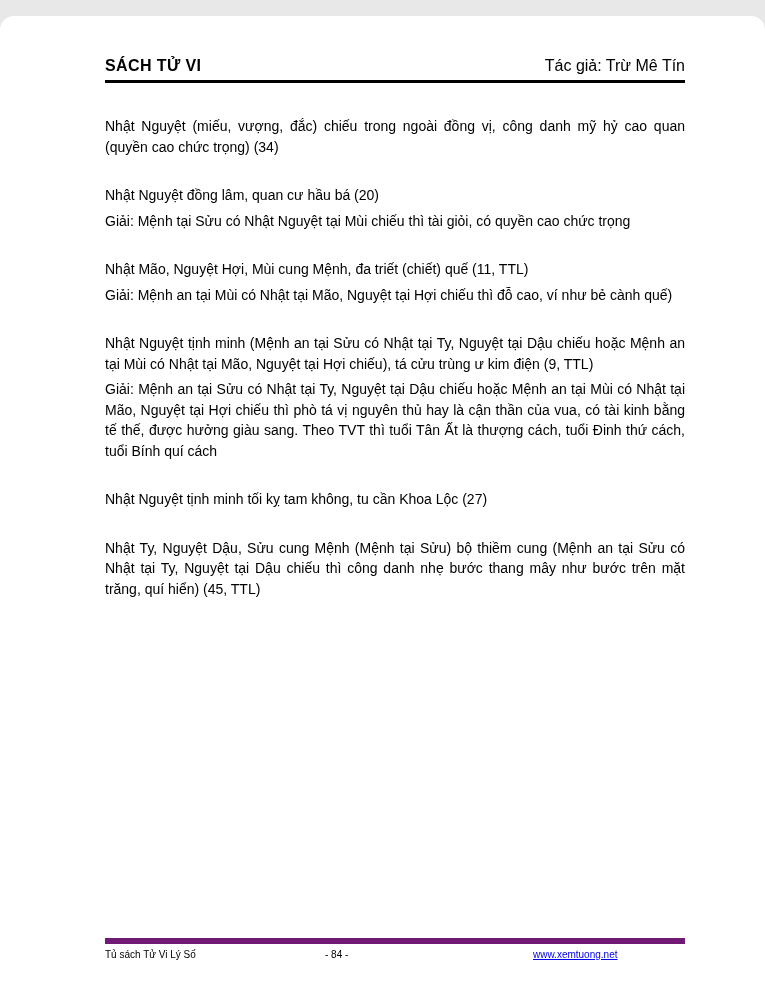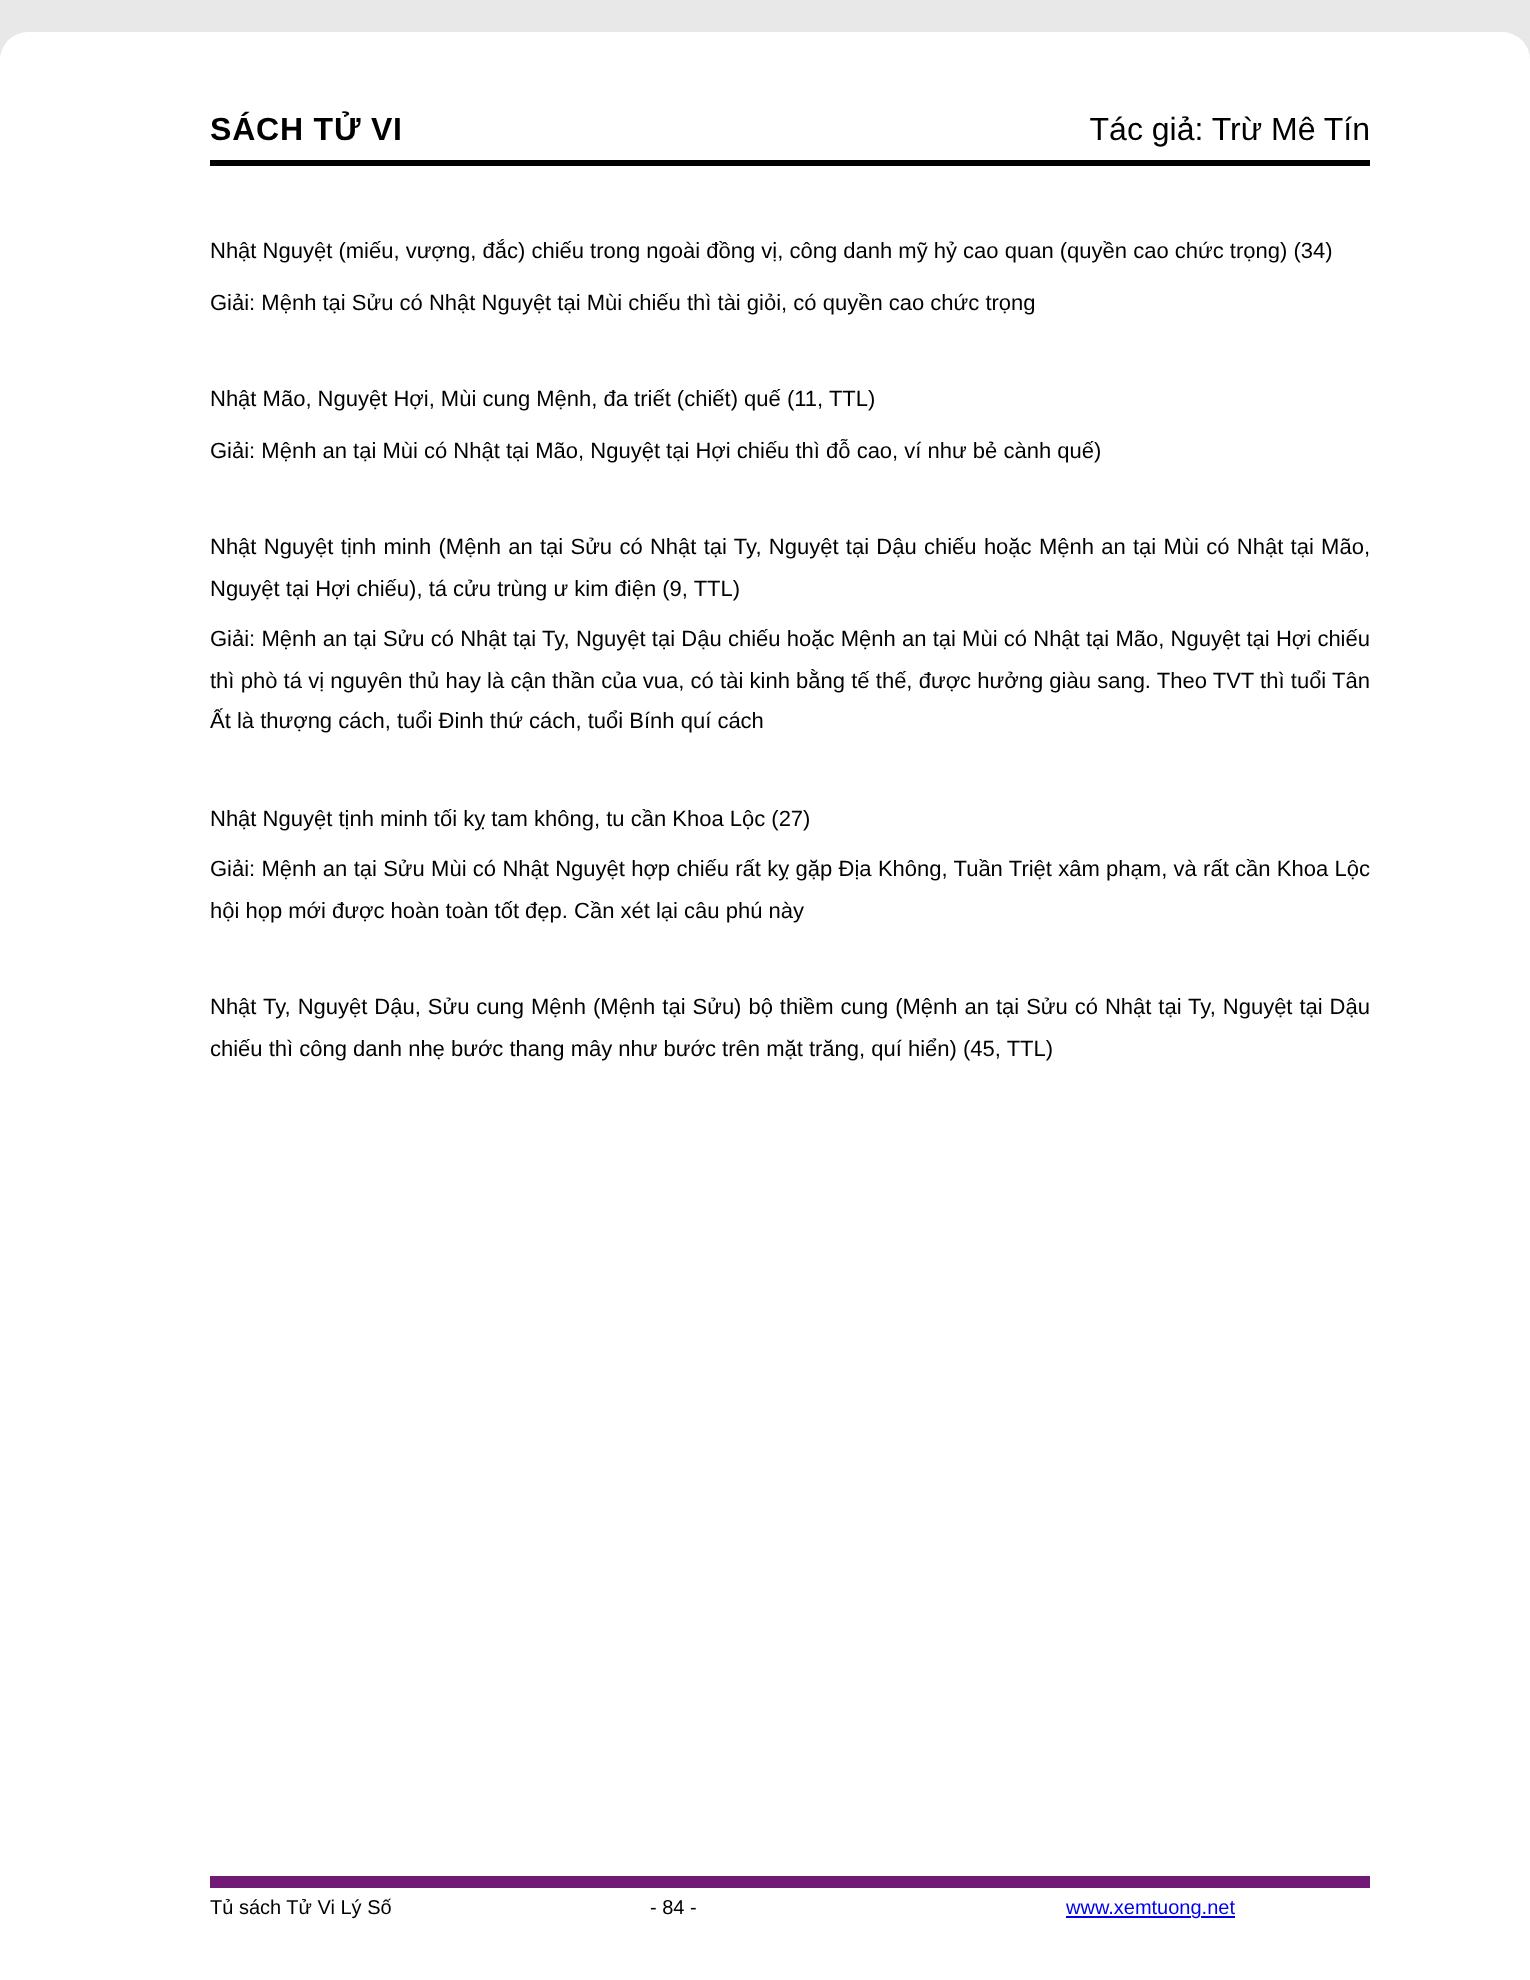--- a/index.html
+++ b/index.html
@@ -34,21 +34,21 @@
   }
   .header .author {
     font-weight: normal;
   }
   
   .content {
     position: absolute;
     left: 105px;
     top: 100px;
     width: 580px;
-    font-size: 11px;
+    font-size: 14px;
     line-height: 20.5px;
     text-align: justify;
   }
   .content p { margin: 0; }
   .content p.sec { margin-top: 28px; }
   .content p.first { margin-top: 0; }
   .content p.giai { margin-top: 5px; }
   
   .footer {
     position: absolute;
@@ -79,31 +79,31 @@
 <div class="page">
 
   <div class="header">
     <span class="book-title">SÁCH TỬ VI</span>
     <span class="author">Tác giả: Trừ Mê Tín</span>
   </div>
 
   <div class="content">
     <p class="phu first">Nhật Nguyệt (miếu, vượng, đắc) chiếu trong ngoài đồng vị, công danh mỹ hỷ cao quan (quyền cao chức trọng) (34)</p>
 
+    <p class="phu sec">Nhật Nguyệt đồng lâm, quan cư hầu bá (20)</p>
 
     <p class="giai">Giải: Mệnh tại Sửu có Nhật Nguyệt tại Mùi chiếu thì tài giỏi, có quyền cao chức trọng</p>
 
     <p class="phu sec">Nhật Mão, Nguyệt Hợi, Mùi cung Mệnh, đa triết (chiết) quế  (11, TTL)</p>
     <p class="giai">Giải: Mệnh an tại Mùi có Nhật tại Mão, Nguyệt tại Hợi chiếu thì đỗ cao, ví  như bẻ cành quế)</p>
 
     <p class="phu sec">Nhật Nguyệt tịnh minh (Mệnh an tại Sửu có Nhật tại Ty, Nguyệt tại Dậu chiếu hoặc Mệnh an tại Mùi có Nhật tại Mão, Nguyệt tại Hợi chiếu), tá cửu trùng ư kim điện  (9, TTL)</p>
     <p class="giai">Giải: Mệnh an tại Sửu có Nhật tại Ty, Nguyệt tại Dậu chiếu hoặc Mệnh an tại Mùi có Nhật tại Mão, Nguyệt tại Hợi chiếu  thì phò tá vị nguyên thủ hay là cận thần của vua, có tài kinh bằng tế thế, được hưởng giàu sang. Theo TVT thì tuổi Tân Ất là thượng cách, tuổi Đinh thứ cách, tuổi Bính quí cách</p>
 
     <p class="phu sec">Nhật Nguyệt tịnh minh tối kỵ tam không, tu cần Khoa Lộc  (27)</p>
-    <p class="giai">Giải: Mệnh an tại Sửu Mùi có Nhật Nguyệt hợp chiếu rất kỵ gặp Địa Không, Tuần Triệt xâm phạm, và rất cần Khoa Lộc hội họp mới được hoàn toàn tốt đẹp. Cần xét lại câu phú này</p>
 
     <p class="phu sec">Nhật Ty, Nguyệt Dậu, Sửu cung Mệnh (Mệnh tại Sửu) bộ thiềm cung (Mệnh an tại Sửu có Nhật tại Ty, Nguyệt tại Dậu chiếu thì công danh nhẹ bước thang mây như bước trên mặt trăng, quí hiển) (45, TTL)</p>
   </div>
 
   <div class="footer">
     <div class="footer-inner">
       <span class="f-left">Tủ sách Tử Vi Lý Số</span>
       <span class="f-center">- 84 -</span>
       <a class="f-link">www.xemtuong.net</a>
     </div>

